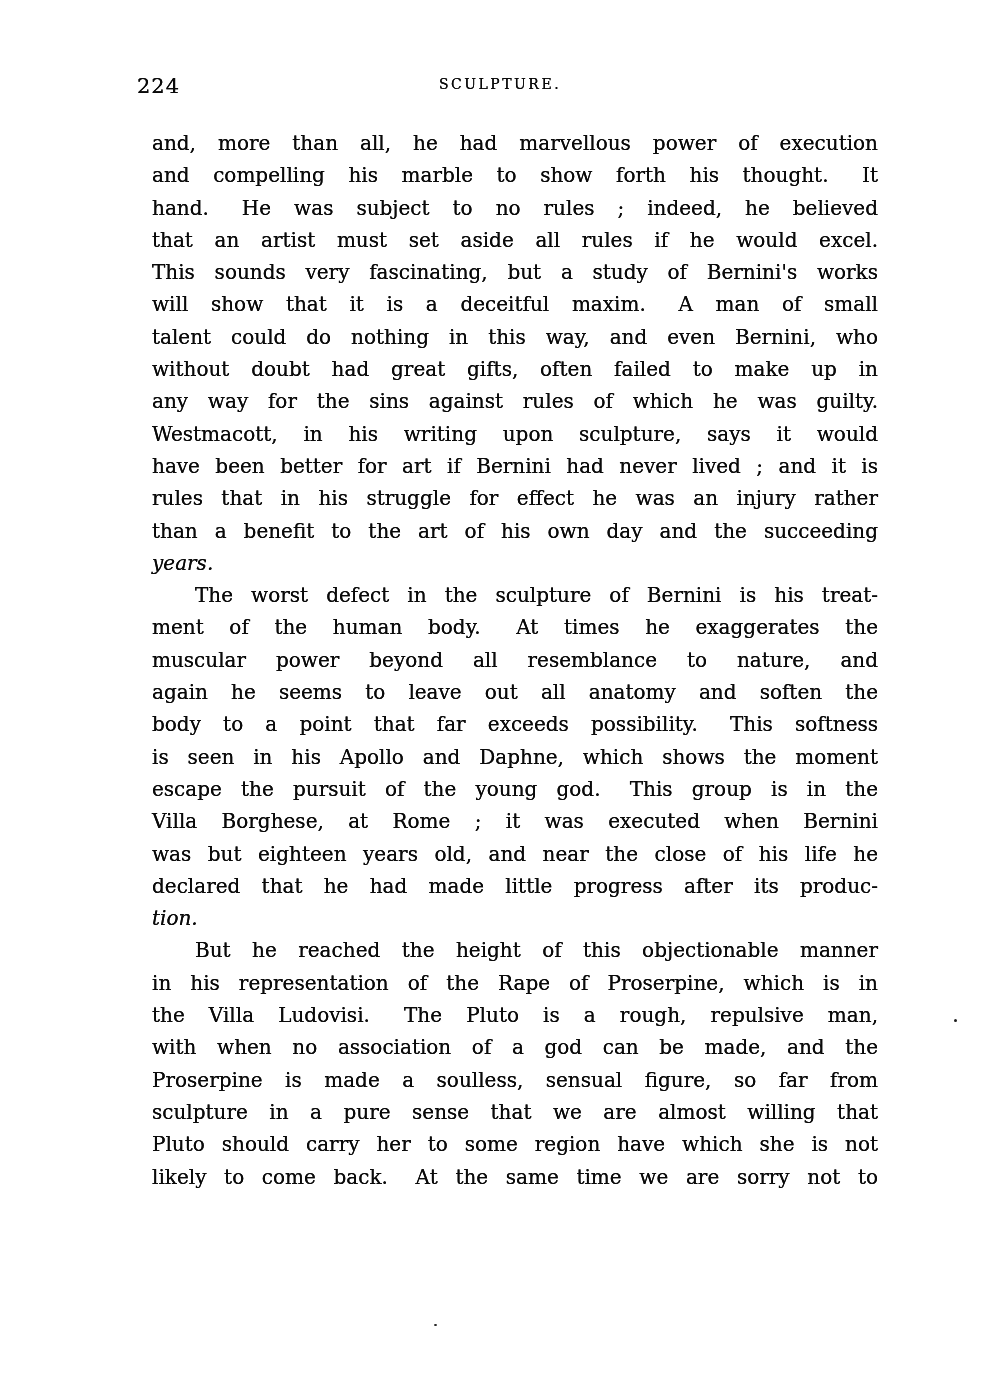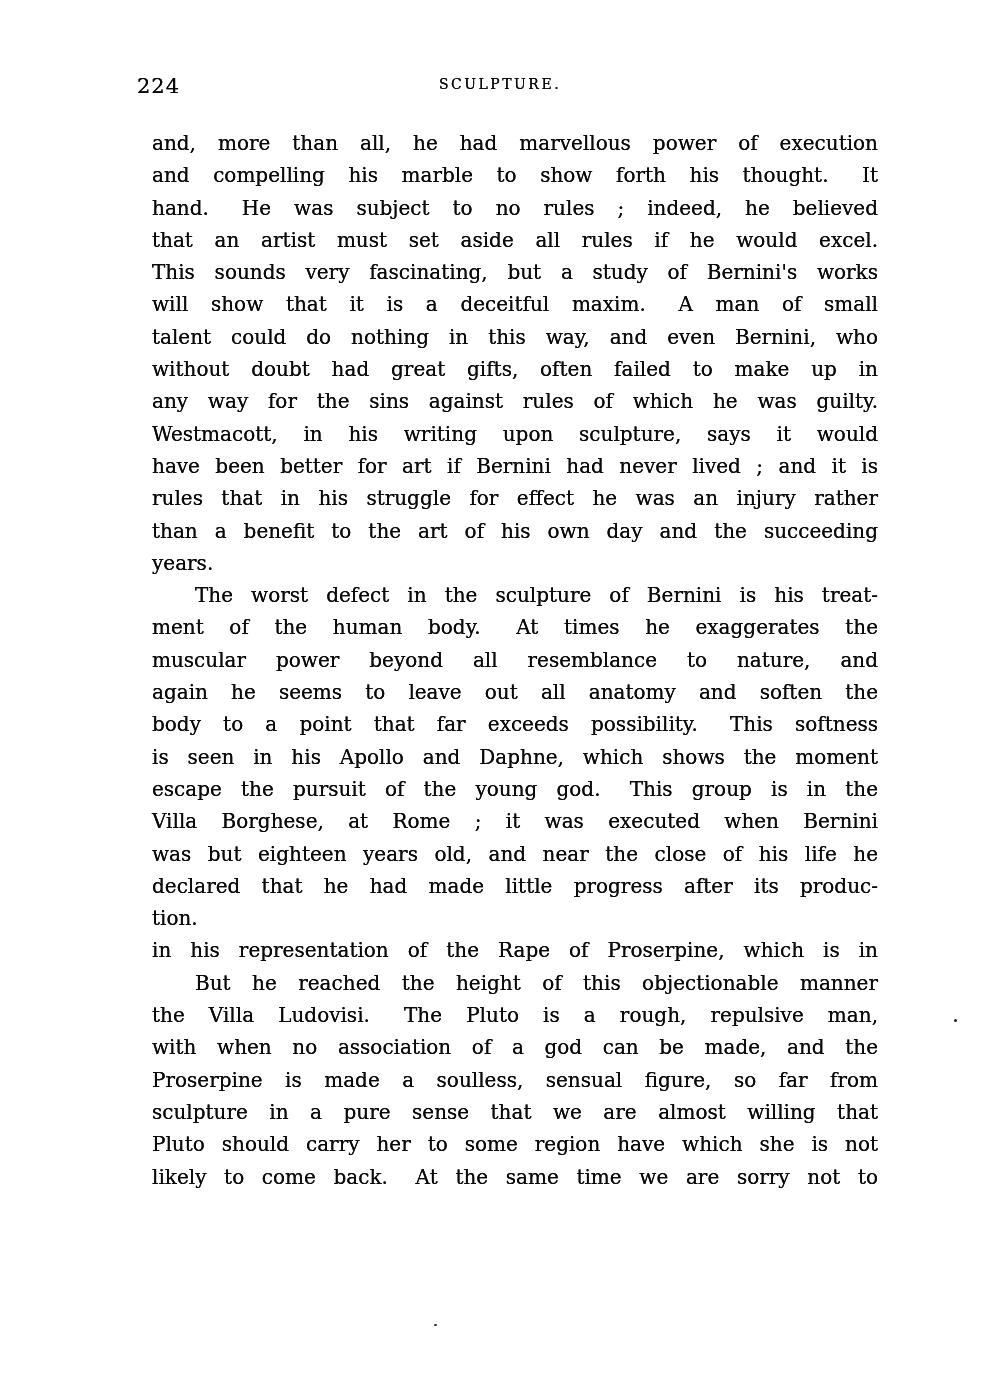--- a/index.html
+++ b/index.html
@@ -46,21 +46,21 @@
   .paragraph { margin: 0; padding: 0; }
   .line {
     font-size: 20px;
     line-height: 32.3px;
     text-align: justify;
     text-align-last: justify;
     text-justify: inter-word;
     text-shadow: 0 0 0.5px currentColor;
     white-space: normal;
   }
-  .line.last { text-align-last: left; }
+  .line.last { text-align-last: left; font-style: italic; }
   .line.indent { text-indent: 43px; }
   .speck {
     position: absolute;
     background: #1d1d1d;
     border-radius: 50%;
   }
   .speck-1 { left: 954px; top: 1019px; width: 3px; height: 3px; }
   .speck-2 { left: 434px; top: 1324px; width: 3px; height: 2px; }
 </style>
 </head>
@@ -97,22 +97,22 @@
         <div class="line">again he seems to leave out all anatomy and soften the</div>
         <div class="line">body to a point that far exceeds possibility.  This softness</div>
         <div class="line">is seen in his Apollo and Daphne, which shows the moment</div>
         <div class="line">escape the pursuit of the young god.  This group is in the</div>
         <div class="line">Villa Borghese, at Rome ; it was executed when Bernini</div>
         <div class="line">was but eighteen years old, and near the close of his life he</div>
         <div class="line">declared that he had made little progress after its produc-</div>
         <div class="line last">tion.</div>
       </div>
       <div class="paragraph">
+        <div class="line indent">But he reached the height of this objectionable manner</div>
         <div class="line">in his representation of the Rape of Proserpine, which is in</div>
-        <div class="line indent">But he reached the height of this objectionable manner</div>
         <div class="line">the Villa Ludovisi.  The Pluto is a rough, repulsive man,</div>
         <div class="line">with when no association of a god can be made, and the</div>
         <div class="line">Proserpine is made a soulless, sensual figure, so far from</div>
         <div class="line">sculpture in a pure sense that we are almost willing that</div>
         <div class="line">Pluto should carry her to some region have which she is not</div>
         <div class="line">likely to come back.  At the same time we are sorry not to</div>
       </div>
     </div>
 
   <div class="speck speck-1"></div>

